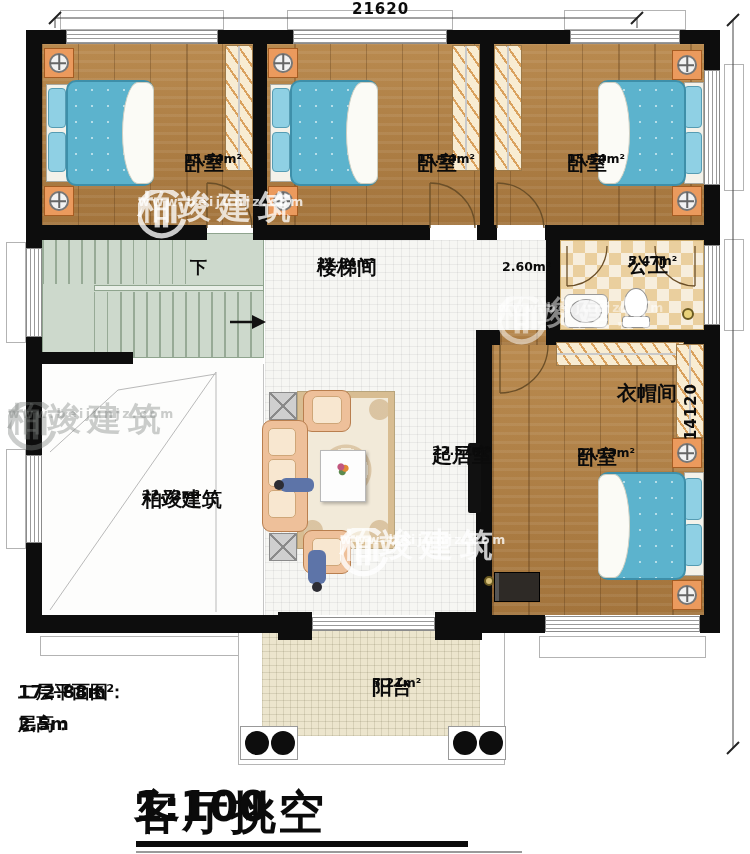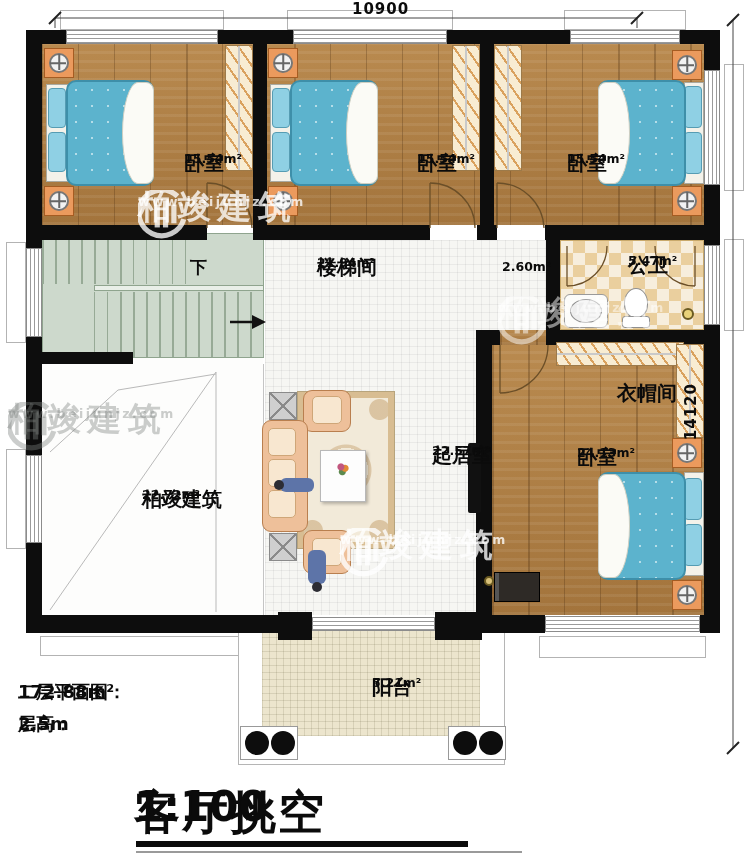--- a/index.html
+++ b/index.html
@@ -395,21 +395,21 @@
   </div>
   <div class="rlabel" style="left:142px;top:488px">
     <span class="rname">柏竣建筑</span>
     <span class="rarea">22.72m²</span>
   </div>
   <div class="rlabel" style="left:372px;top:676px">
     <span class="rname">阳台</span>
     <span class="rarea">5.21m²</span>
   </div>
 
-  <div class="dim" style="left:352px;top:0px">10900</div>
+  <div class="dim" style="left:352px;top:0px">21620</div>
   <div class="dim dimv" style="left:682px;top:383px">14120</div>
 
   <div class="notes" style="left:18px;top:676px">
     <span>二层平面图：</span>
       <span>172.88m²</span>
       <br>
     <span>层高：</span>
       <span>2.5m</span>
   </div>
 

